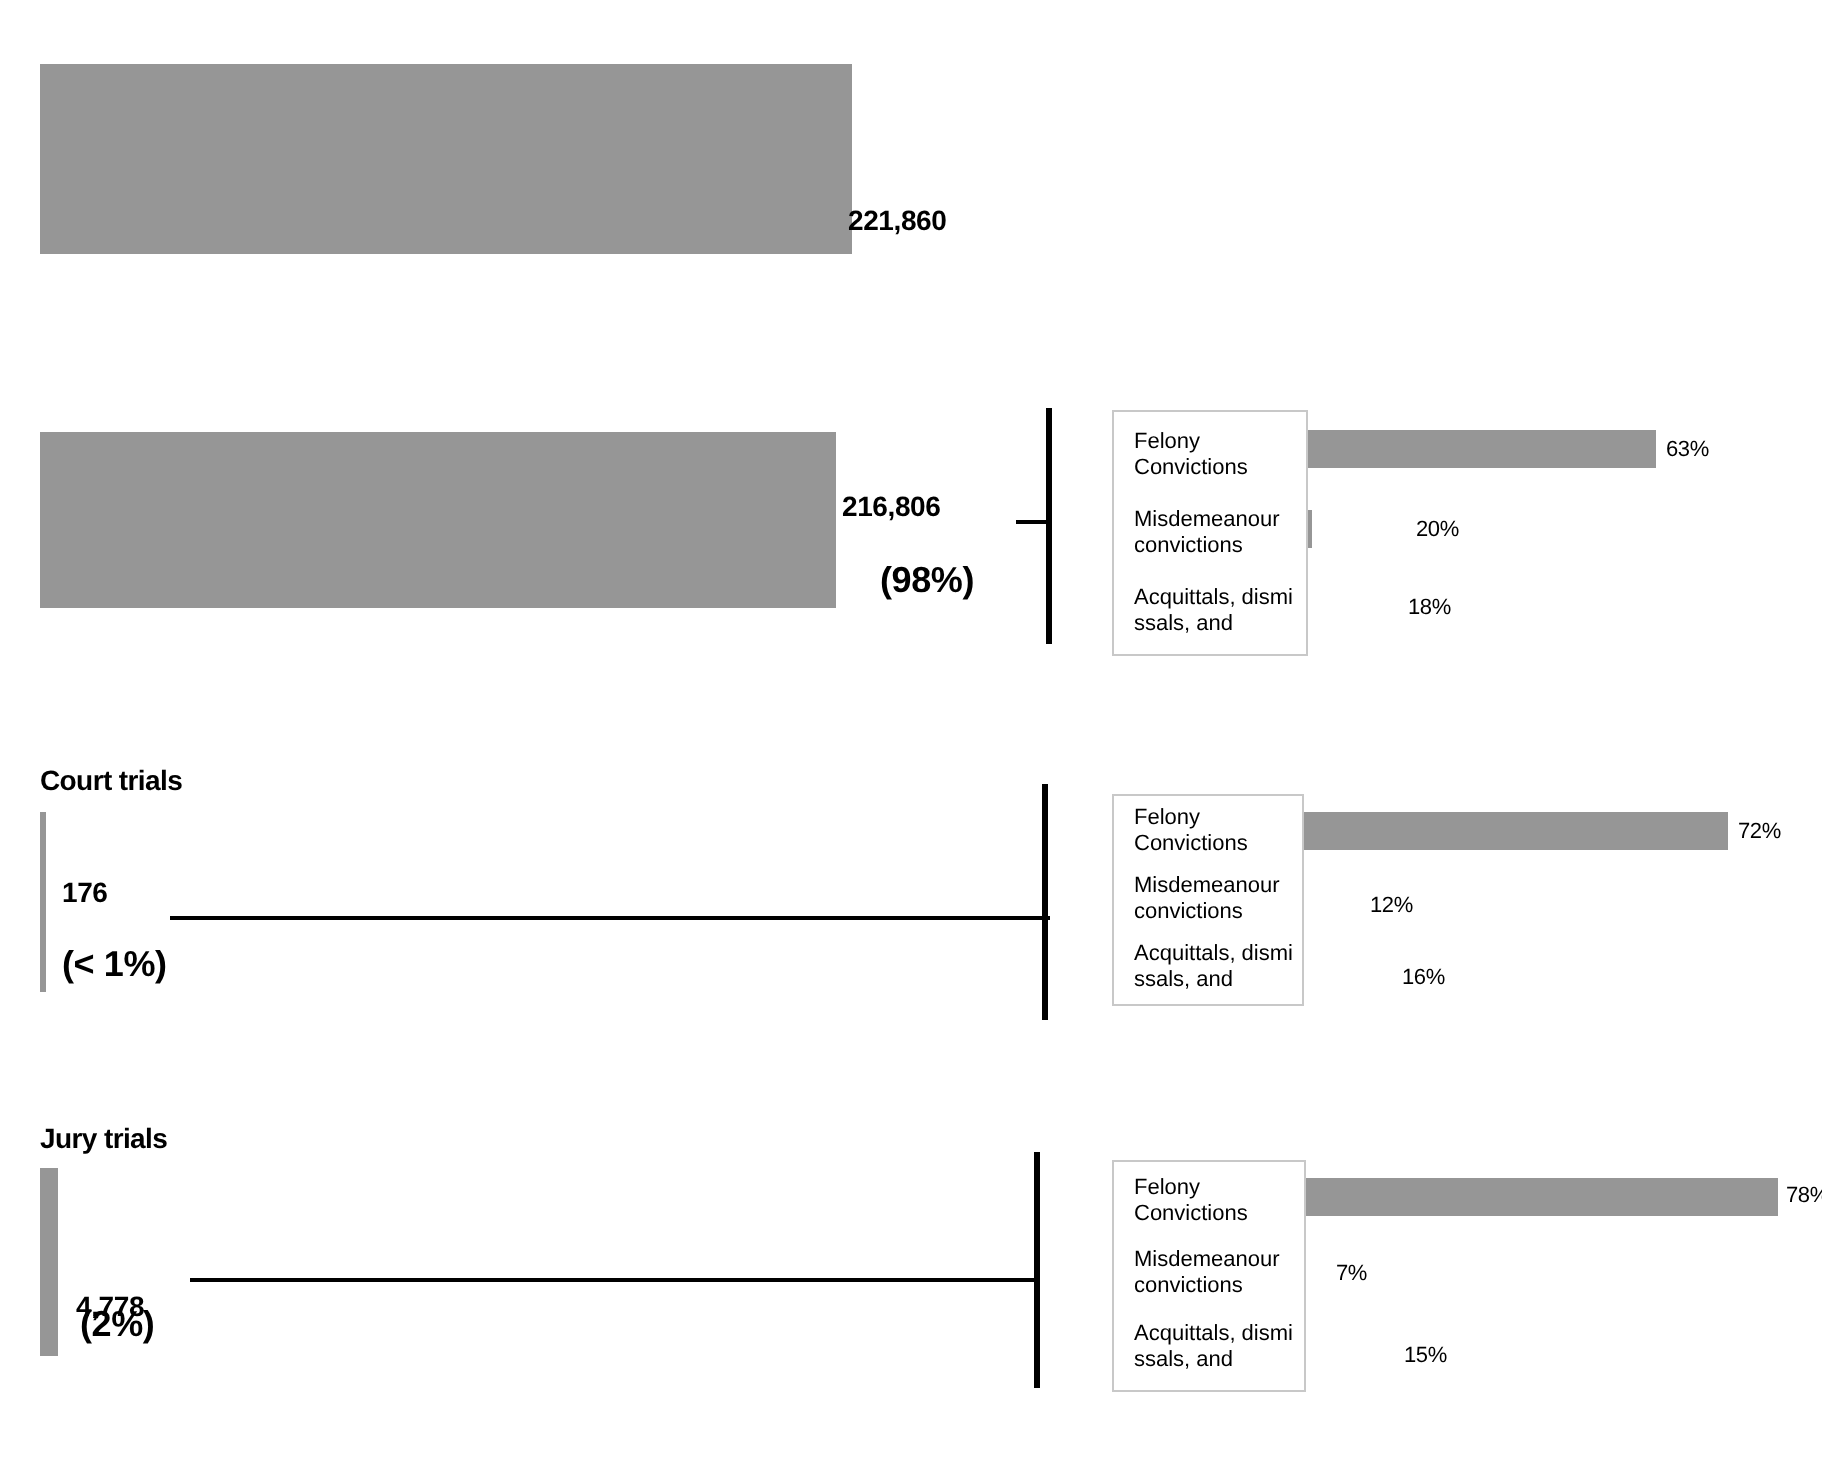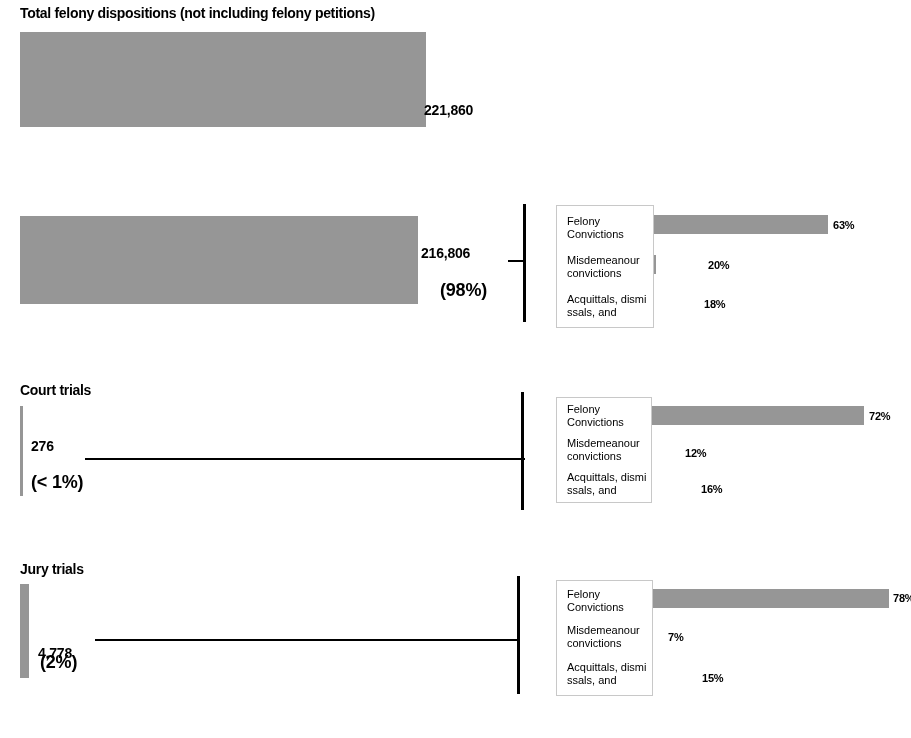--- a/index.html
+++ b/index.html
@@ -105,33 +105,32 @@
   }
   .sub-bar {
     position: absolute;
     background: #969696;
     height: 19px;
     z-index: 1;
   }
   .sub-pct {
     position: absolute;
     font-size: 11px;
-    font-weight: bold;
+    font-weight: normal;
     letter-spacing: -0.2px;
     white-space: nowrap;
     z-index: 1;
   }
 </style>
 </head>
 <body>
 
 <div class="chart-root">
 
   <div class="section" style="top:0px;height:160px;">
-    <div class="section-title" style="top:5px;">Total felony dispositions (not including felony petitions)</div>
     <div class="main-bar" style="left:20px; top:32px; width:406px; height:95px;"></div>
     <div class="main-value" style="left:424px; top:70px;margin-top:32px;">221,860</div>
   </div>
 
   <div class="section" style="top:190px;height:160px;">
 
     <div class="main-bar" style="left:20px; top:26px; width:398px; height:88px;"></div>
 
     <div class="main-value" style="left:421px; top:55px;">216,806</div>
     <div class="main-pct" style="left:440px; top:90px;">(98%)</div>
@@ -163,21 +162,21 @@
       </div>
       <div class="sub-pct" style="left:148px; top:93px;">18%</div>
     </div>
   </div>
 
   <div class="section" style="top:378px;height:160px;">
     <div class="section-title" style="top:4px;">Court trials</div>
 
     <div class="main-bar" style="left:20px; top:28px; width:3px; height:90px;"></div>
 
-    <div class="main-value" style="left:31px; top:60px;">276</div>
+    <div class="main-value" style="left:31px; top:60px;">176</div>
     <div class="main-pct" style="left:31px; top:94px;">(&lt; 1%)</div>
 
     <div class="leader-line" style="left:85px; top:80px; width:440px;"></div>
     <div class="bracket" style="left:521px; top:14px; height:118px;"></div>
 
     <div class="breakdown" style="left:556px; top:19px; width:355px; height:125px;">
       <div class="breakdown-box" style="width:96px; height:106px;"></div>
 
       <div class="sub-bar" style="left:20px; top:9px; width:288px;"></div>
       <div class="breakdown-label" style="top:6px;">

